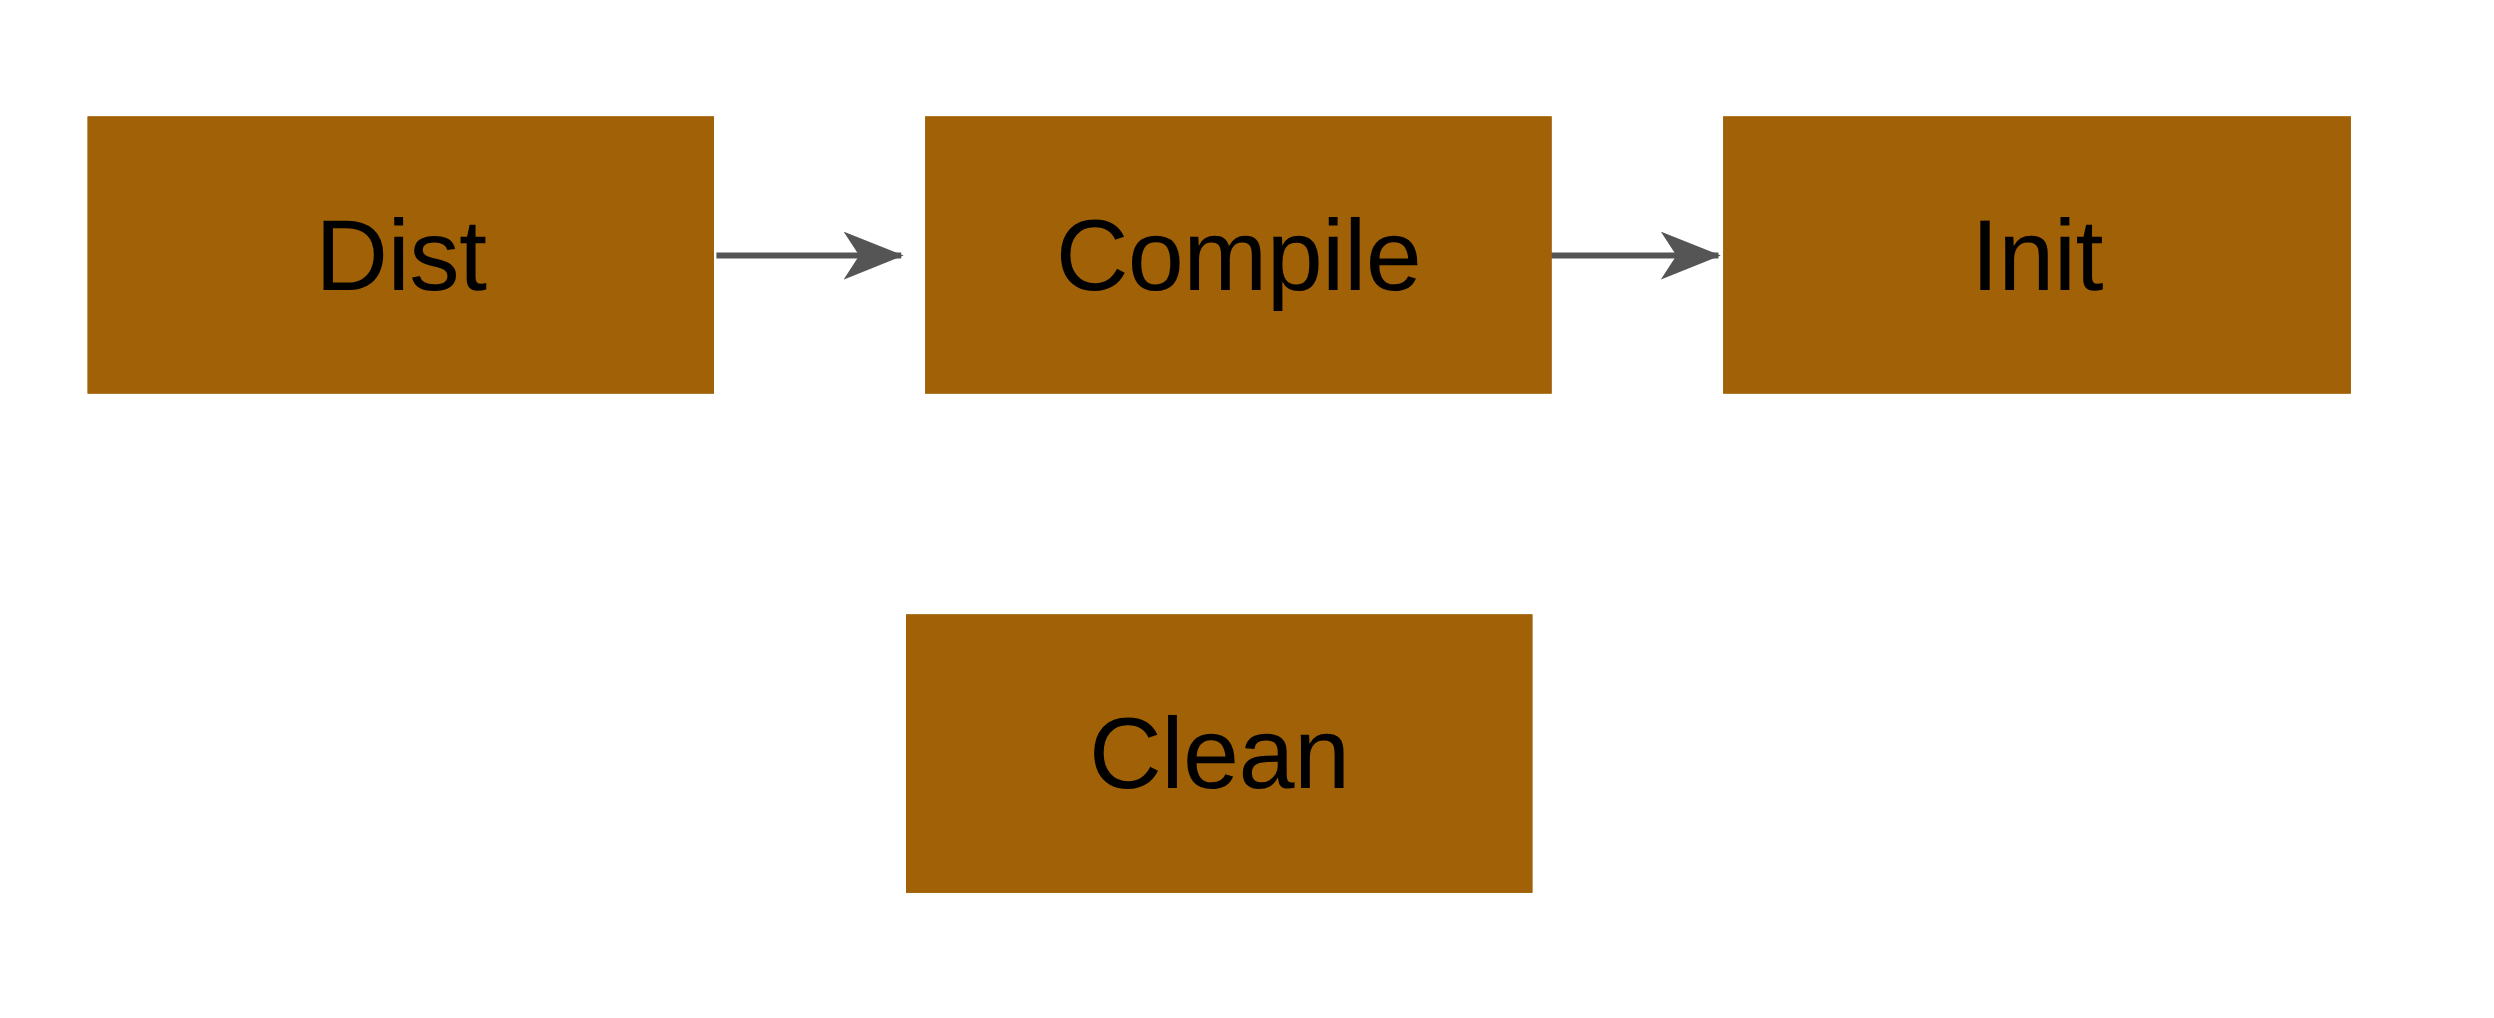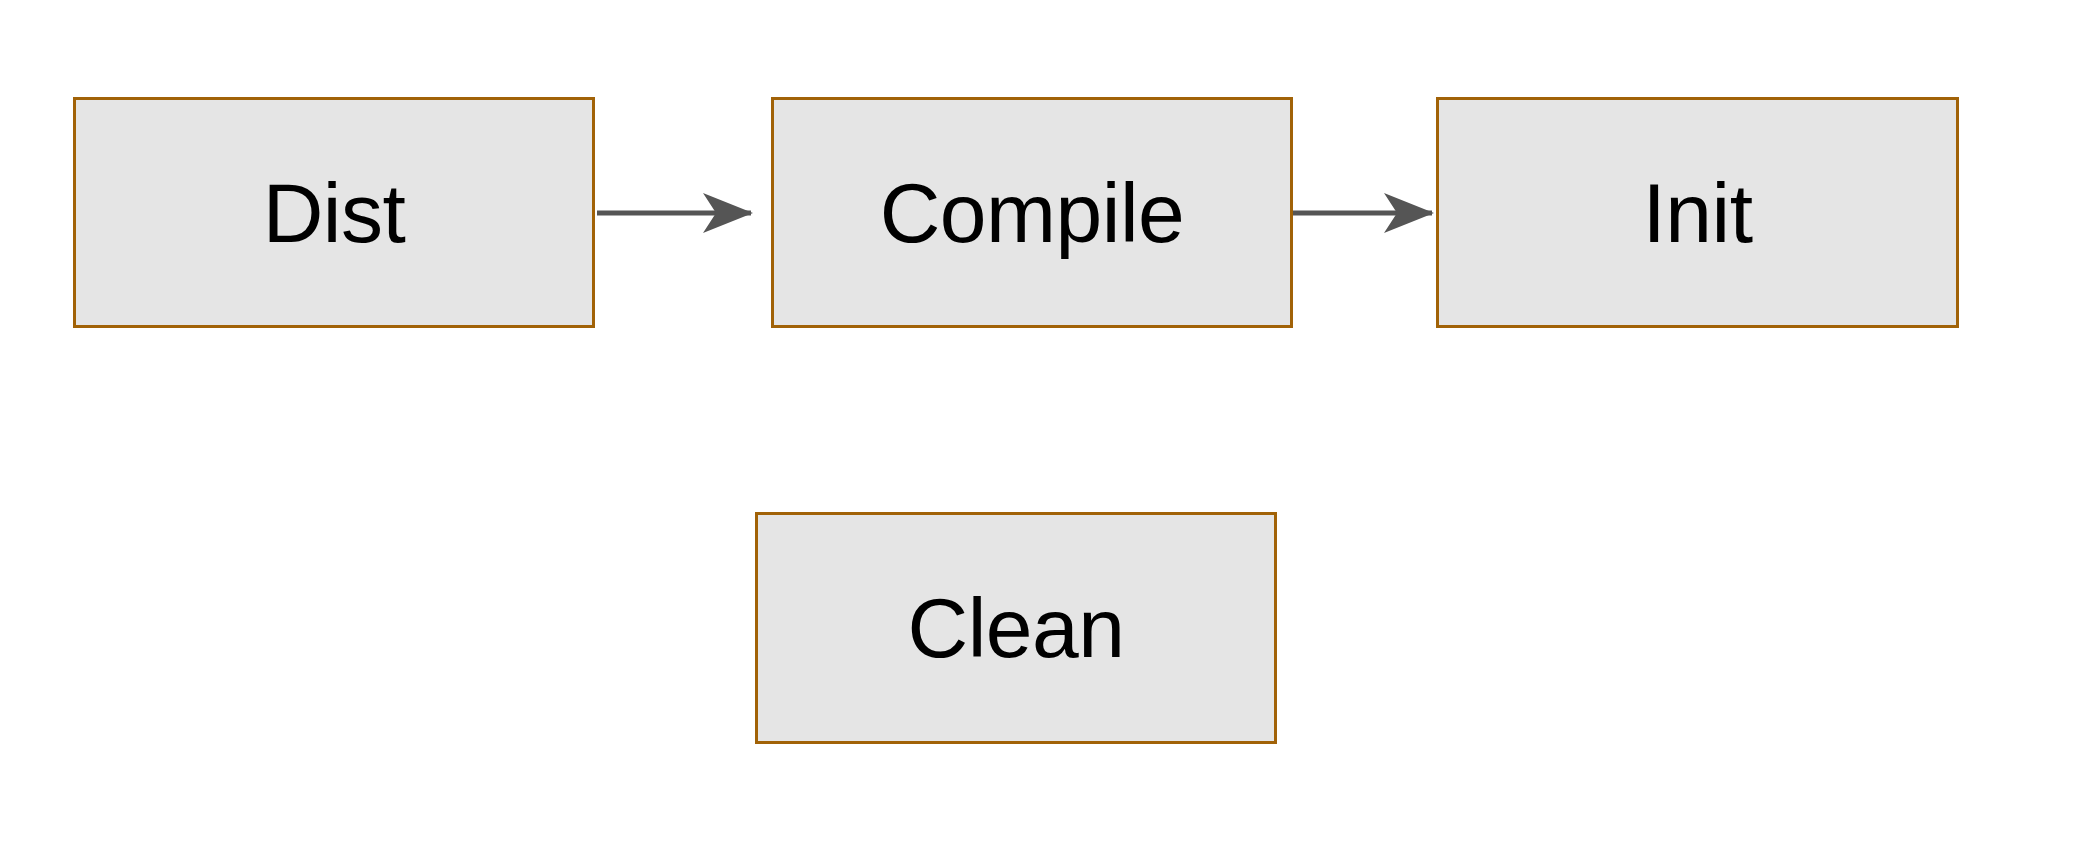--- a/index.html
+++ b/index.html
@@ -14,22 +14,22 @@
   #canvas {
     position: relative;
     width: 2078px;
     height: 848px;
     background: #ffffff;
     overflow: hidden;
   }
   .node {
     position: absolute;
     box-sizing: border-box;
-    background: #e5e5e5;
-    border: 3px solid #a16207;
+    background: #a16207;
+    border: 7px solid #a16207;
     display: flex;
     align-items: center;
     justify-content: center;
   }
   .node-label {
     font-family: "Liberation Sans", sans-serif;
     font-size: 84px;
     line-height: 1;
     font-weight: 400;
     color: #000000;

